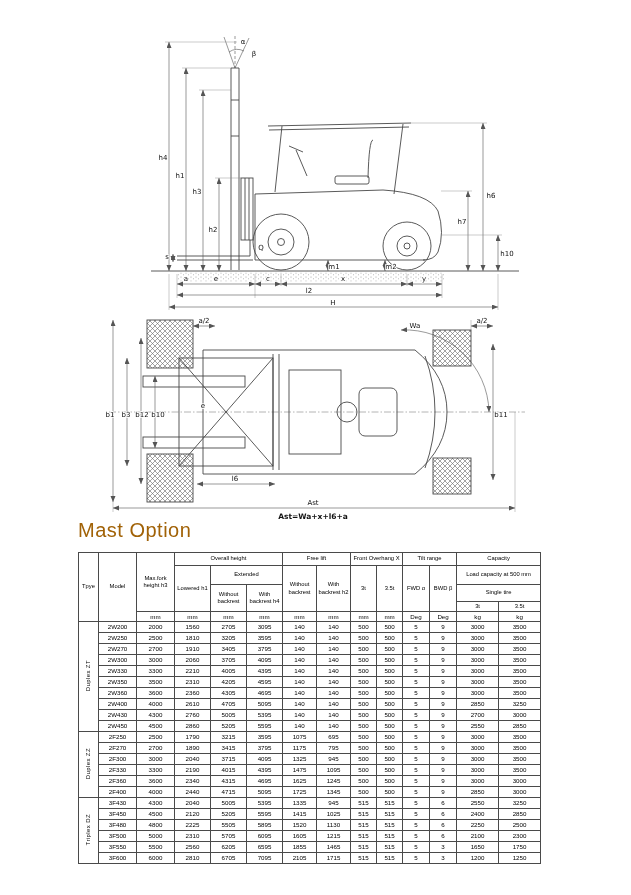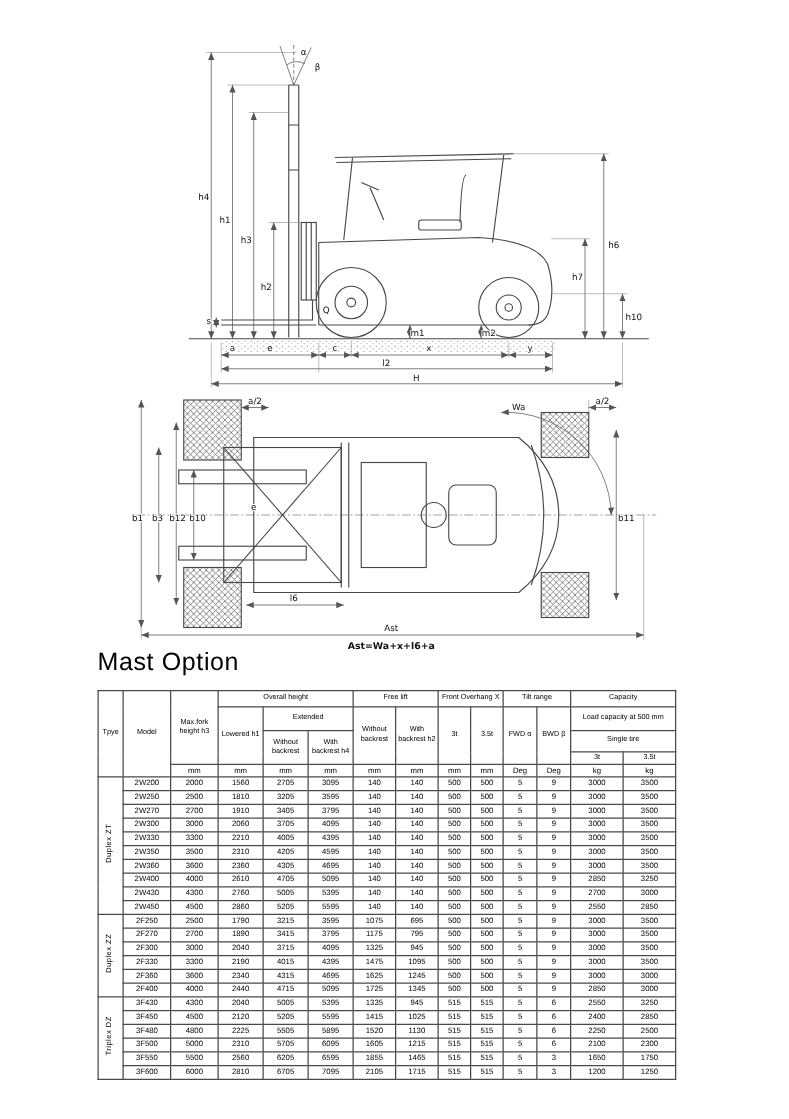--- a/index.html
+++ b/index.html
@@ -221,21 +221,21 @@
       <text x="57" y="101">b12</text>
       <text x="73" y="101">b10</text>
       <text x="416" y="101">b11</text>
       <text x="150" y="165">l6</text>
       <text x="118" y="92">e</text>
       <text x="228" y="189">Ast</text>
       <text x="228" y="203" class="big">Ast=Wa+x+l6+a</text>
     </g>
   </svg>
 
-  <h1 id="page-title" style="color: #000000;">Mast Option</h1>
+  <h1 id="page-title" style="color: #a16207;">Mast Option</h1>
 
   <table class="spec-table">
     <colgroup>
       <col style="width:20px">
         <col style="width:38px">
         <col style="width:38px">
       <col style="width:36px">
         <col style="width:36px">
         <col style="width:36px">
       <col style="width:34px">

